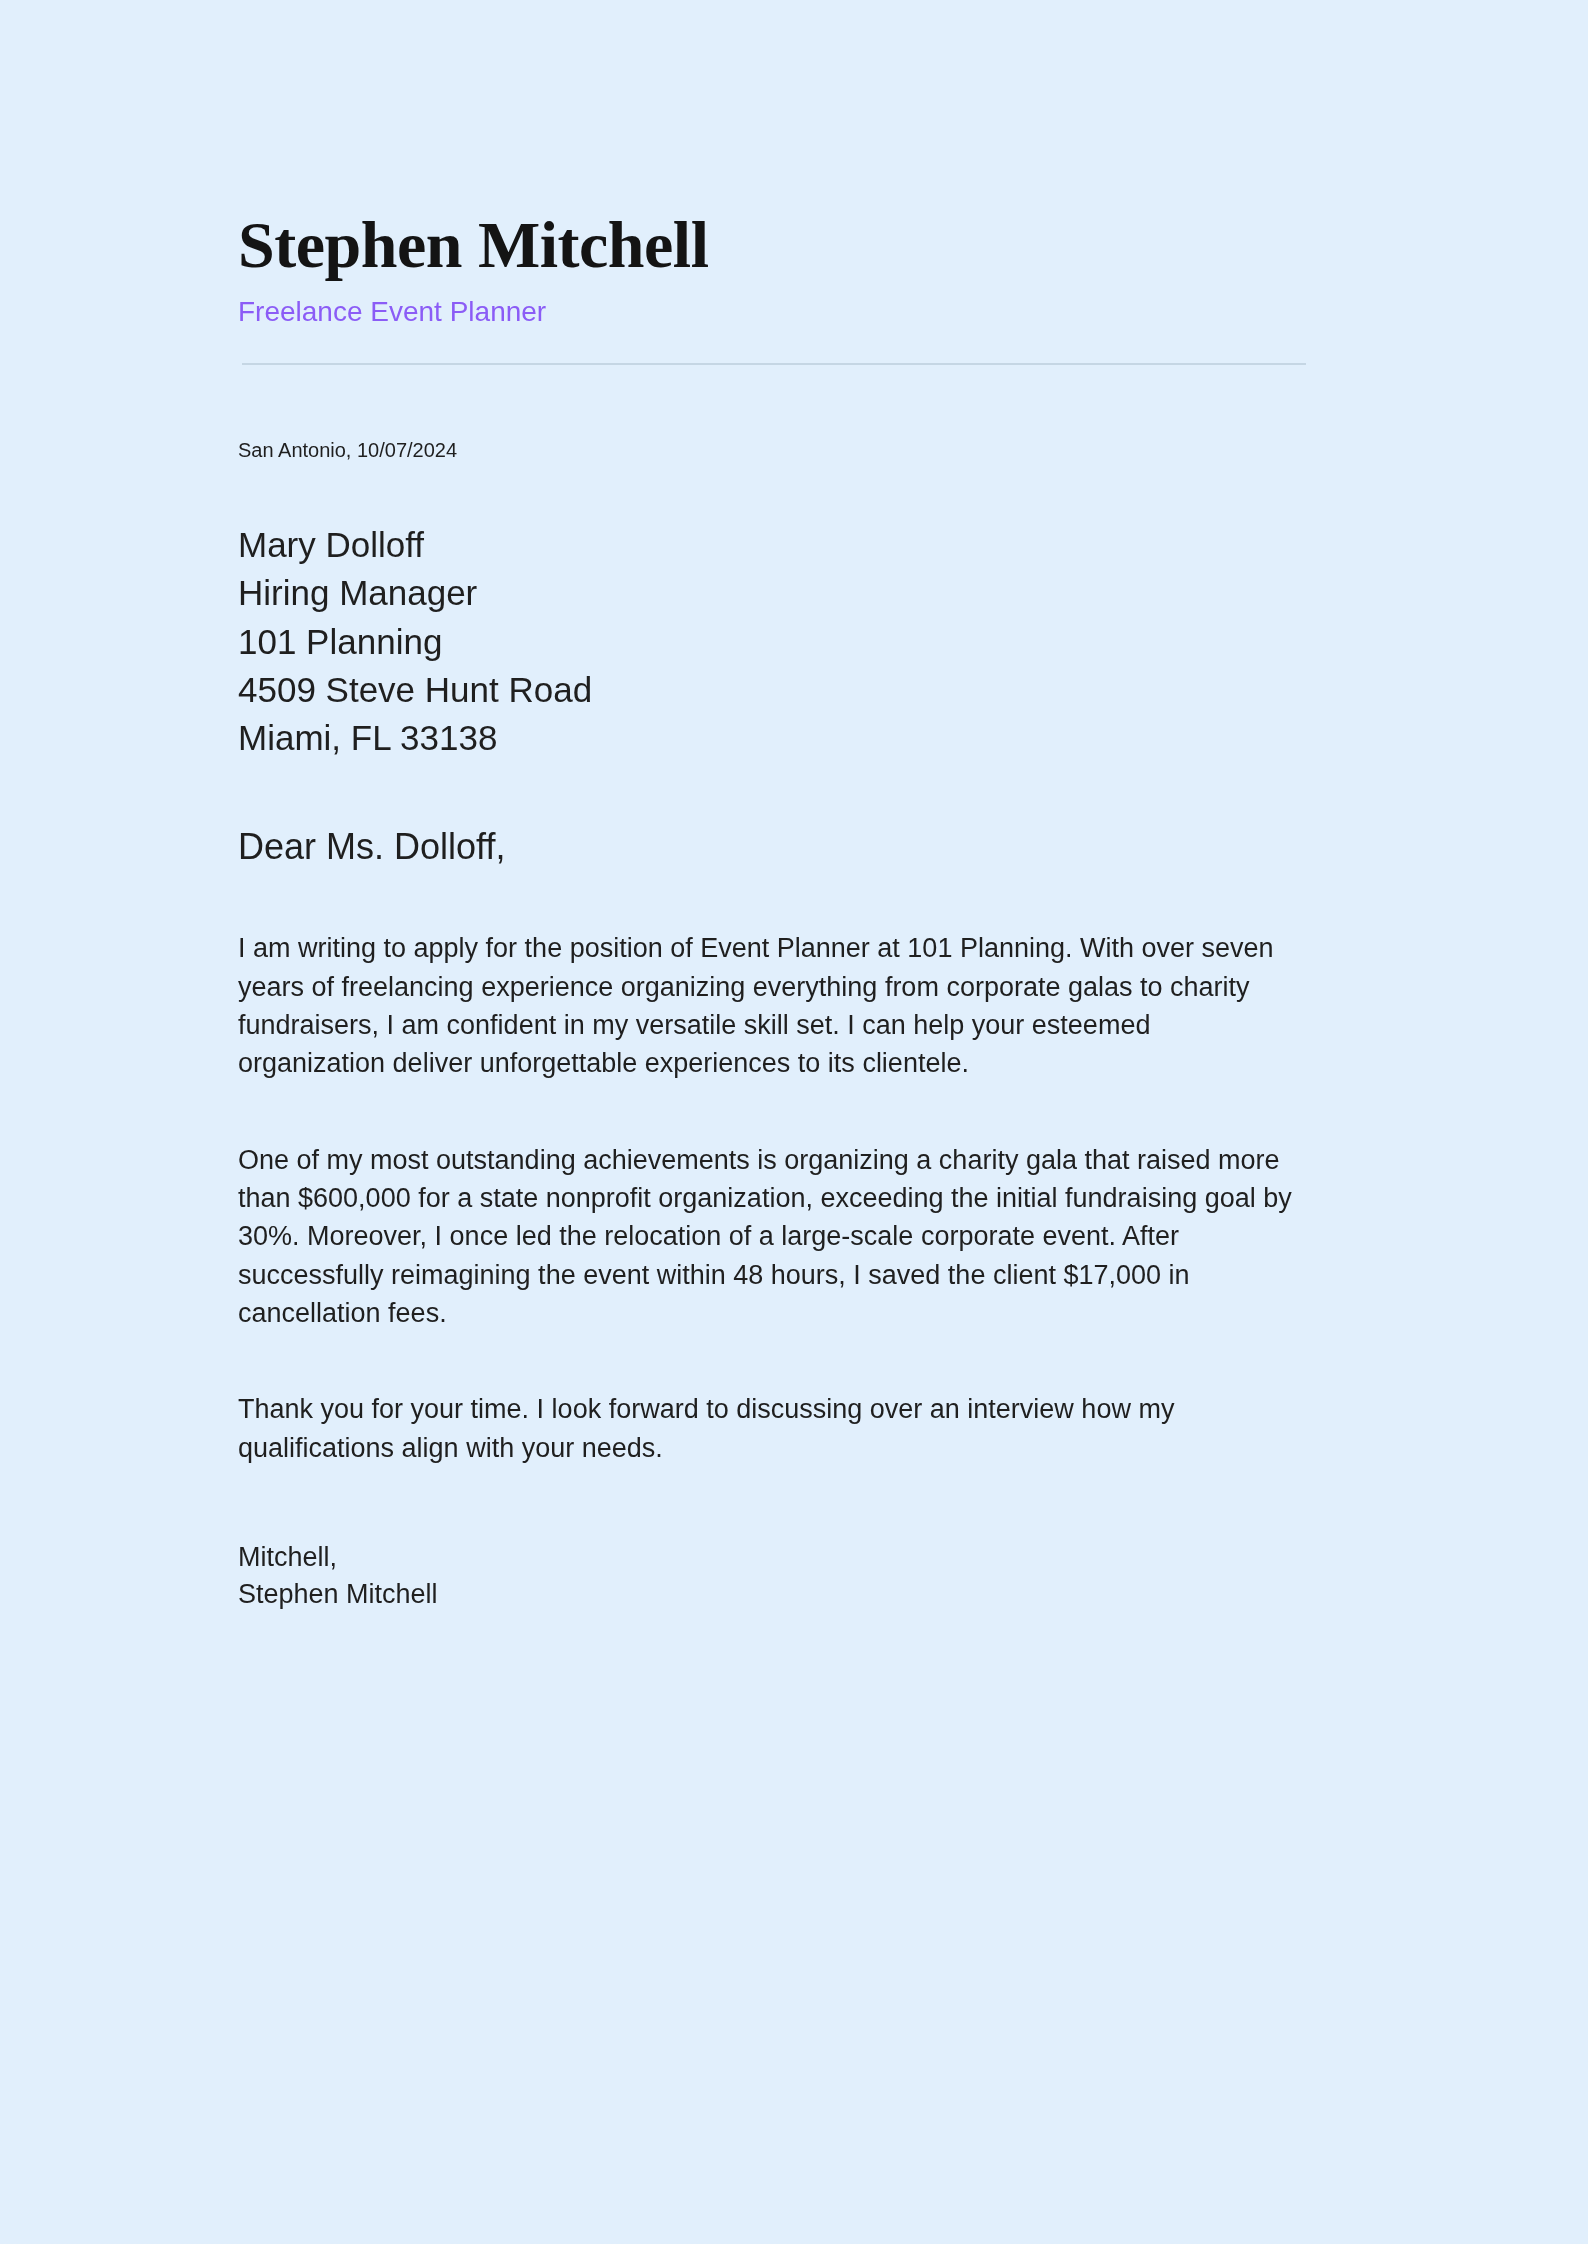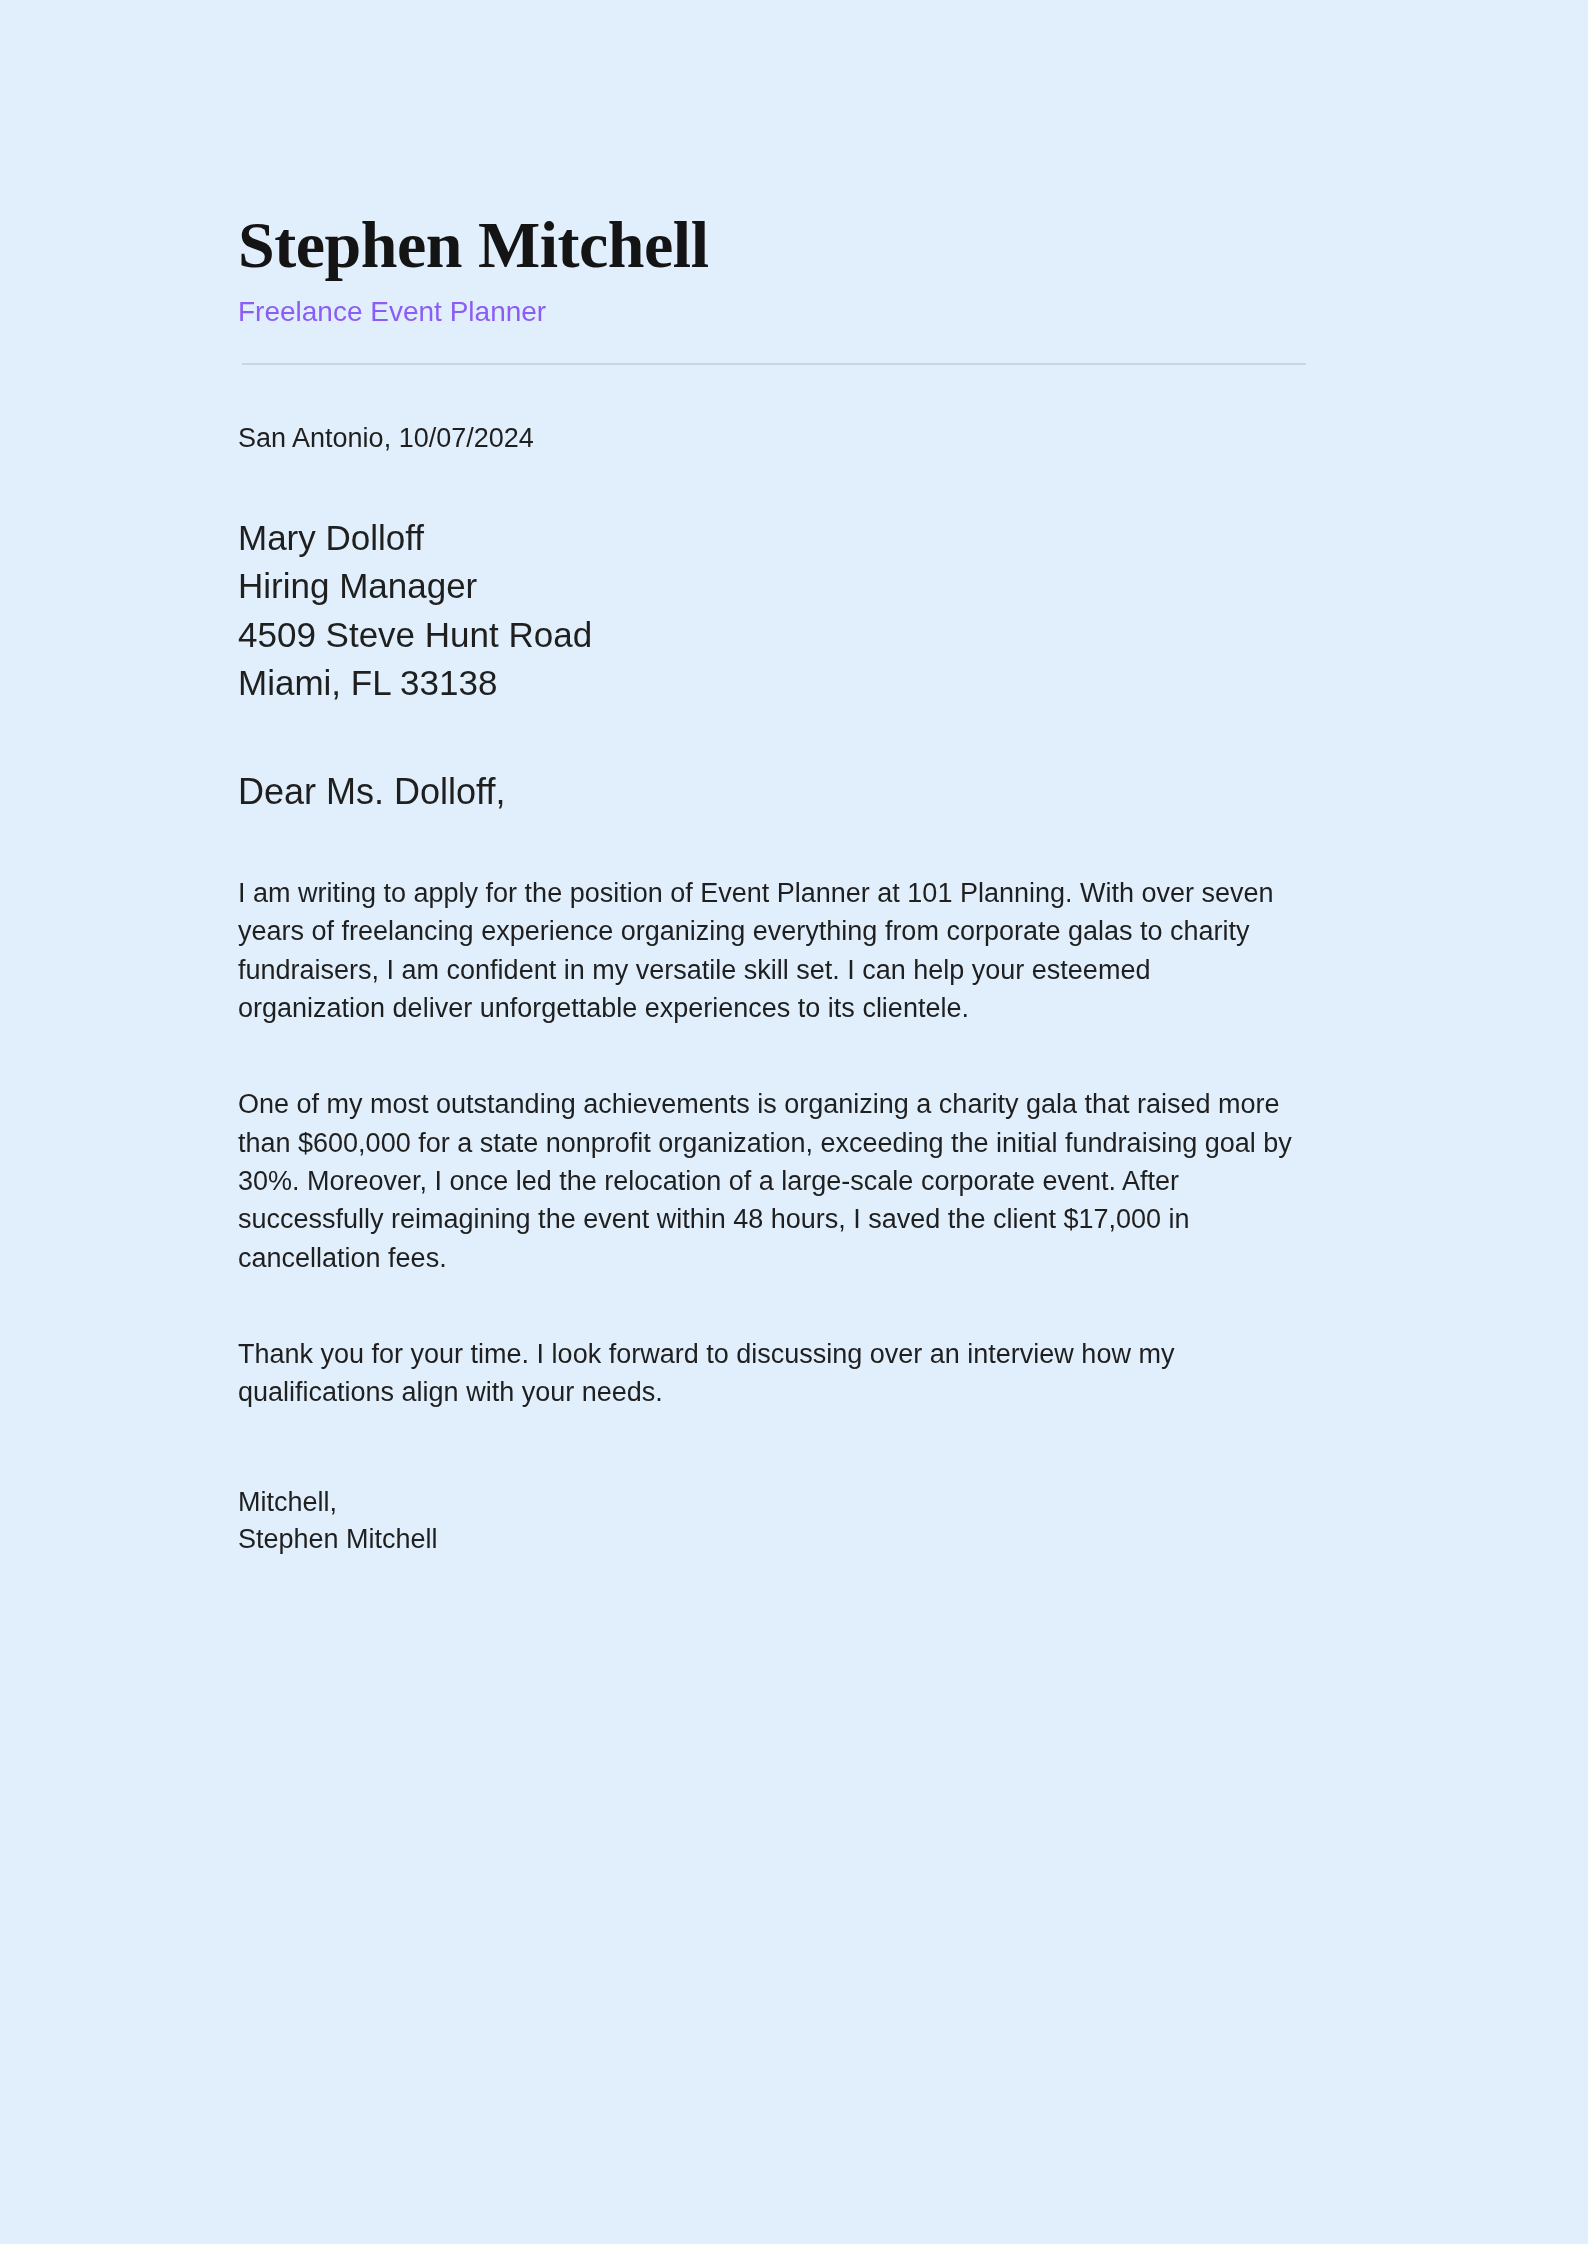--- a/index.html
+++ b/index.html
@@ -60,22 +60,22 @@
 
   .divider {
     margin-top: 34px;
     border: 0;
     border-top: 2px solid #c5d6e4;
     width: 1064px;
   }
 
   
   .date-line {
-    margin-top: 56px;
-    font-size: 27px;
+    margin-top: 72px;
+    font-size: 20px;
     line-height: 1.3;
     color: #1f1f1f;
   }
 
   .recipient {
     margin-top: 58px;
     font-size: 35px;
     line-height: 1.38;
     color: #1f1f1f;
   }
@@ -116,20 +116,21 @@
     <div class="header-role">Freelance Event Planner</div>
 
 
     <hr class="divider">
 
     <div class="date-line">San Antonio, 10/07/2024</div>
 
     <div class="recipient">
       <div>Mary Dolloff</div>
       <div>Hiring Manager</div>
+      <div>101 Planning</div>
       <div>4509 Steve Hunt Road</div>
       <div>Miami, FL 33138</div>
     </div>
 
     <div class="salutation">Dear Ms. Dolloff,</div>
 
     <p class="body-paragraph">I am writing to apply for the position of Event Planner at 101 Planning. With over seven years of freelancing experience organizing everything from corporate galas to charity fundraisers, I am confident in my versatile skill set. I can help your esteemed organization deliver unforgettable experiences to its clientele.</p>
 
     <p class="body-paragraph">One of my most outstanding achievements is organizing a charity gala that raised more than $600,000 for a state nonprofit organization, exceeding the initial fundraising goal by 30%. Moreover, I once led the relocation of a large-scale corporate event. After successfully reimagining the event within 48 hours, I saved the client $17,000 in cancellation fees.</p>
 

